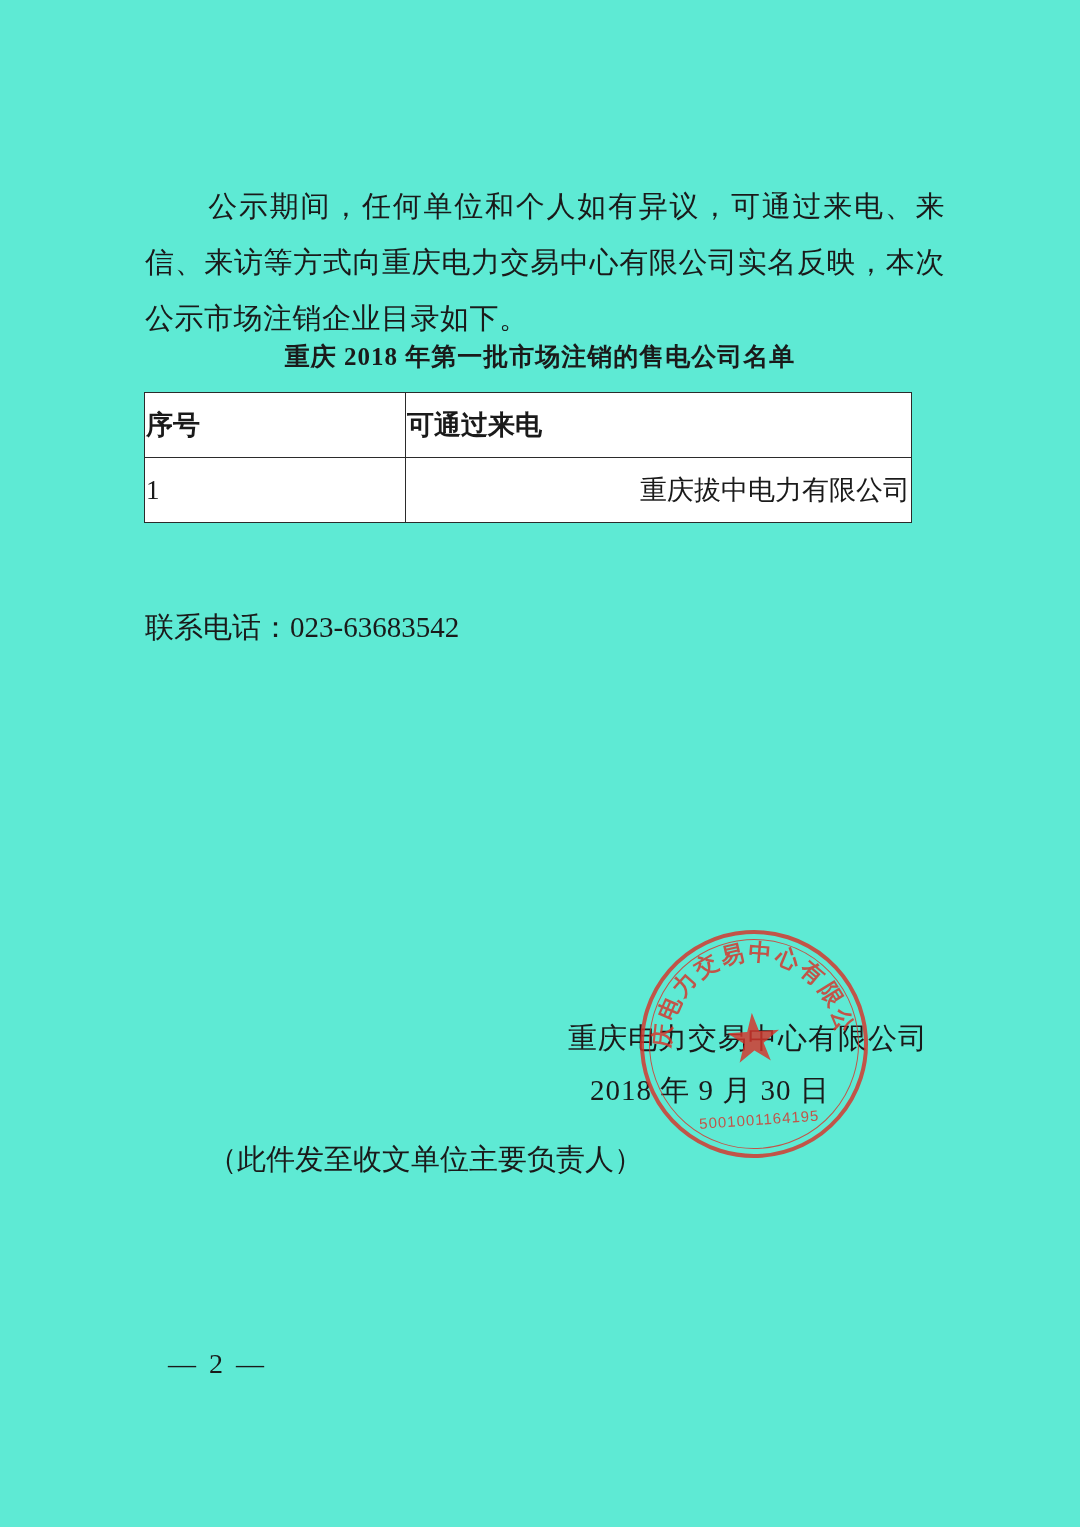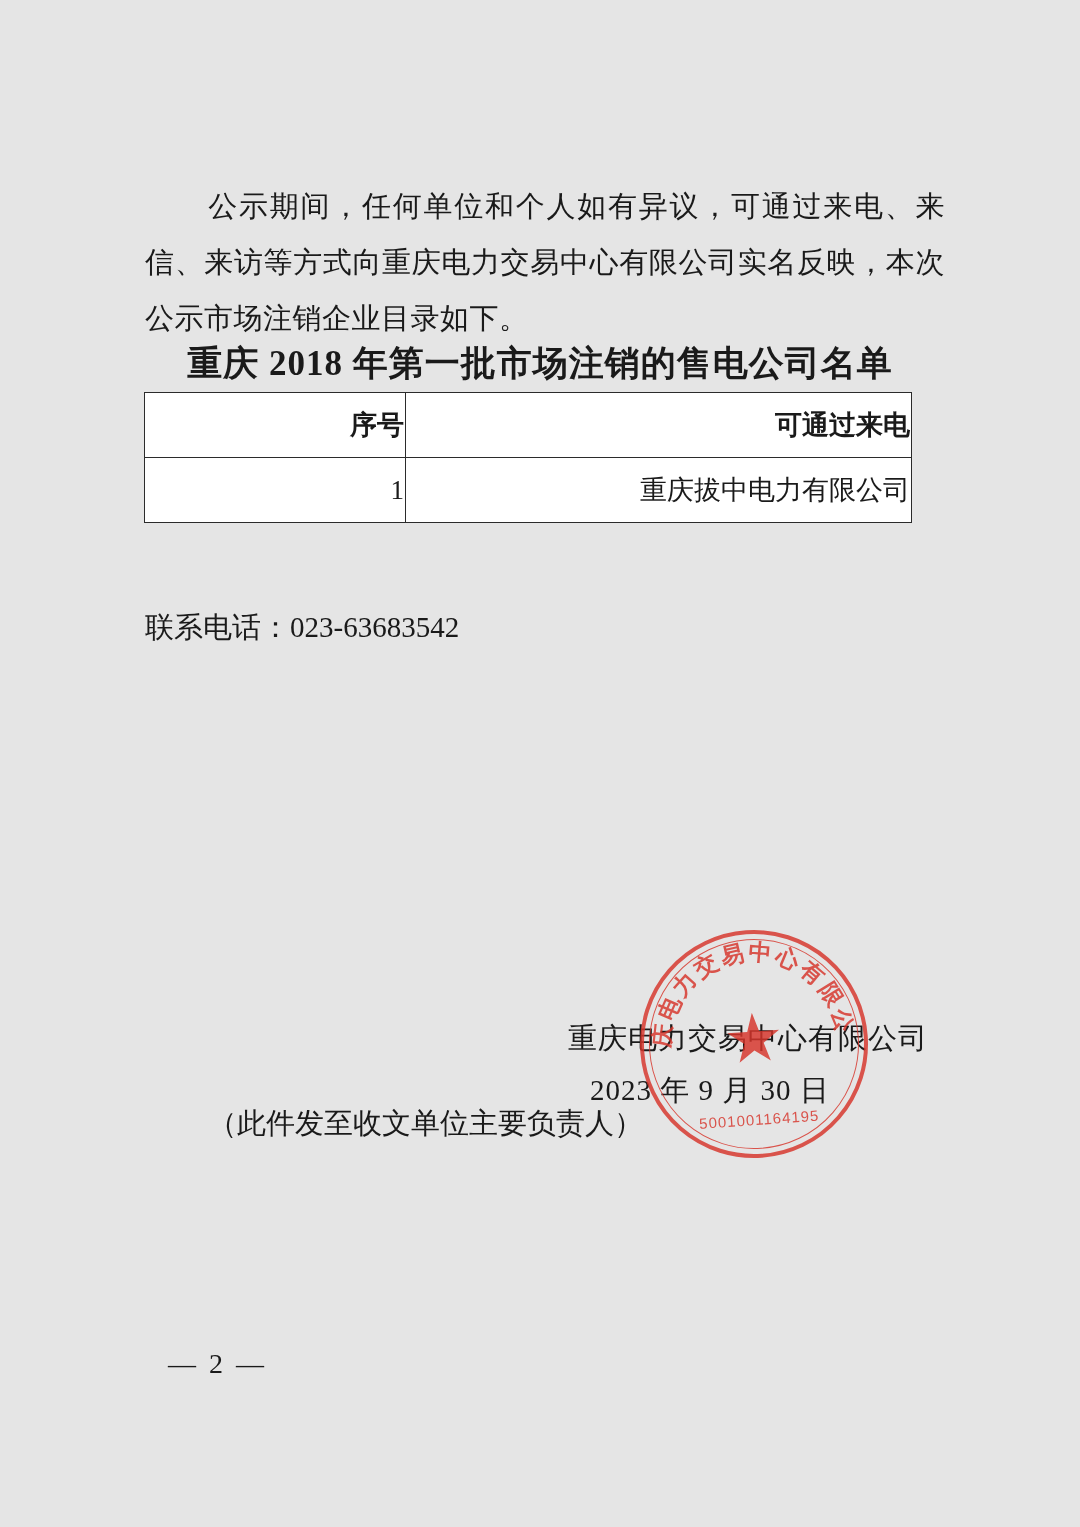--- a/index.html
+++ b/index.html
@@ -4,21 +4,21 @@
 <style>
   html, body {
     margin: 0;
     padding: 0;
     background: #ffffff;
   }
   .page {
     position: relative;
     width: 1080px;
     height: 1527px;
-    background: #e5e5e5;
+    background: #5eead4;
     font-family: "Liberation Serif", "DejaVu Serif", serif;
     color: #1a1a1a;
     overflow: hidden;
   }
   .body-text {
     position: absolute;
     left: 145px;
     top: 178px;
     width: 800px;
     font-size: 29px;
@@ -29,35 +29,35 @@
   .body-text .indent {
     display: inline-block;
     width: 62px;
   }
   .table-title {
     position: absolute;
     top: 340px;
     left: 0;
     width: 1080px;
     text-align: center;
-    font-size: 35px;
+    font-size: 25px;
     font-weight: bold;
     letter-spacing: 1px;
   }
   table.list {
     position: absolute;
     left: 144px;
     top: 392px;
     width: 768px;
     border-collapse: collapse;
     background: #fff;
   }
   table.list th, table.list td {
     border: 1px solid #2b2b2b;
-    text-align: right;
+    text-align: left;
     font-size: 27px;
     font-weight: normal;
     height: 62px;
     vertical-align: middle;
   }
   table.list th.col-no, table.list td.col-no {
     width: 258px;
   }
   table.list th {
     font-weight: bold;
@@ -85,21 +85,21 @@
     font-size: 29px;
     line-height: 52px;
     letter-spacing: 1px;
   }
   .sign-date {
     padding-left: 22px;
   }
   .note {
     position: absolute;
     left: 208px;
-    top: 1104px;
+    top: 1140px;
     font-size: 29px;
   }
   .page-number {
     position: absolute;
     left: 168px;
     top: 1348px;
     font-size: 28px;
     letter-spacing: 3px;
   }
 
@@ -181,21 +181,21 @@
       </tr>
     </tbody>
   </table>
 
   <div class="contact">
     <div>联系电话：023-63683542</div>
   </div>
 
   <div class="signature">
     <div>重庆电力交易中心有限公司</div>
-    <div class="sign-date">2023 年 9 月 30 日</div>
+    <div class="sign-date">2018 年 9 月 30 日</div>
   </div>
 
   <div class="note">（此件发至收文单位主要负责人）</div>
 
   <div class="page-number">— 2 —</div>
 
   <div class="seal">
     <div class="inner-ring"></div>
     <svg width="220" height="220" viewBox="0 0 220 220">
       <defs>

